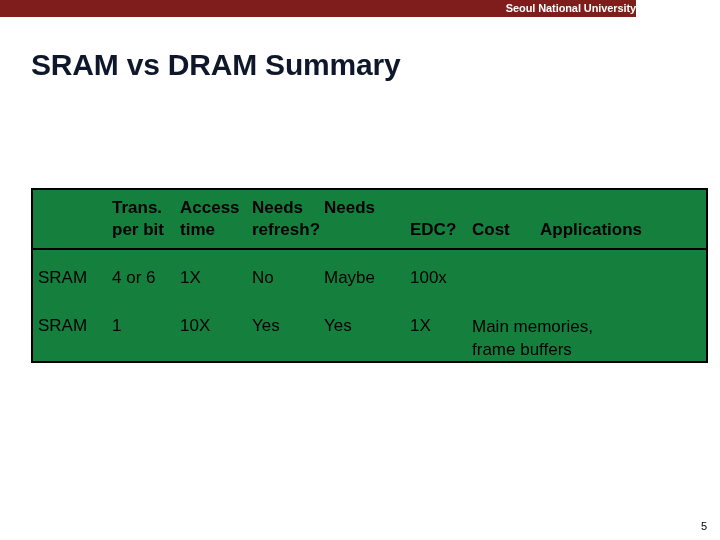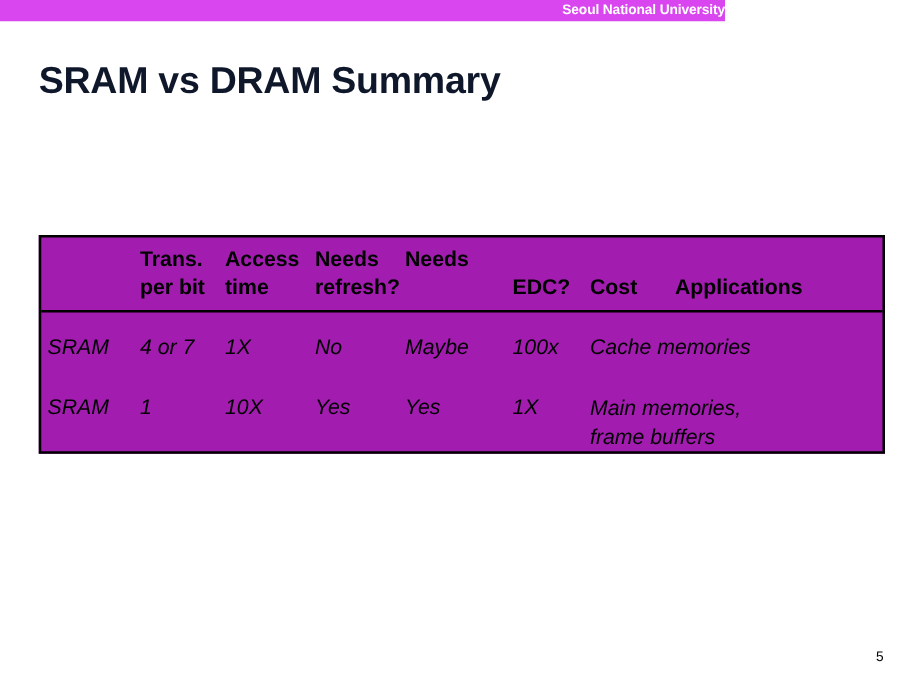--- a/index.html
+++ b/index.html
@@ -13,23 +13,23 @@
     font-family: "Liberation Sans", sans-serif;
     overflow: hidden;
     position: relative;
   }
 
   
   #top-banner {
     position: absolute;
     left: 0;
     top: 0;
-    width: 580px;
+    width: 636px;
     height: 17px;
-    background: #d946ef;
+    background: #7f1d1d;
   }
   #banner-text {
     position: absolute;
     right: 0px;
     top: 1px;
     color: #ffffff;
     font-family: "Liberation Sans", sans-serif;
     font-size: 11px;
     font-weight: bold;
     line-height: 14px;
@@ -52,31 +52,30 @@
 
   
   #summary-table {
     position: absolute;
     left: 31px;
     top: 188px;
     width: 677px;
     height: 175px;
     border: 2px solid #000000;
     box-sizing: border-box;
-    background: #a21caf;
+    background: #15803d;
   }
   #table-header {
     position: relative;
     height: 58px;
     border-bottom: 2px solid #000000;
   }
   #table-body {
     position: relative;
     height: 92px;
-    font-style: italic;
   }
 
   .cell {
     position: absolute;
     font-family: "Liberation Sans", sans-serif;
     font-size: 17px;
     color: #000000;
     white-space: pre;
     line-height: 22px;
   }
@@ -144,26 +143,25 @@
     <span class="cell hdr c4 hl1">Needs</span>
 
     <span class="cell hdr c5 hl2">EDC?</span>
     <span class="cell hdr c6 hl2">Cost</span>
     <span class="cell hdr c7 hl2">Applications</span>
   </div>
 
   <div id="table-body">
 
     <span class="cell row-cell c0 r1">SRAM</span>
-    <span class="cell row-cell c1 r1">4 or 7</span>
+    <span class="cell row-cell c1 r1">4 or 6</span>
     <span class="cell row-cell c2 r1">1X</span>
     <span class="cell row-cell c3 r1">No</span>
     <span class="cell row-cell c4 r1">Maybe</span>
     <span class="cell row-cell c5 r1">100x</span>
-    <span class="cell row-cell c6 r1">Cache memories</span>
 
     <span class="cell row-cell c0 r2">SRAM</span>
     <span class="cell row-cell c1 r2">1</span>
     <span class="cell row-cell c2 r2">10X</span>
     <span class="cell row-cell c3 r2">Yes</span>
     <span class="cell row-cell c4 r2">Yes</span>
     <span class="cell row-cell c5 r2">1X</span>
     <span class="cell row-cell c6 r2 multiline">Main memories,
 frame buffers</span>
 

